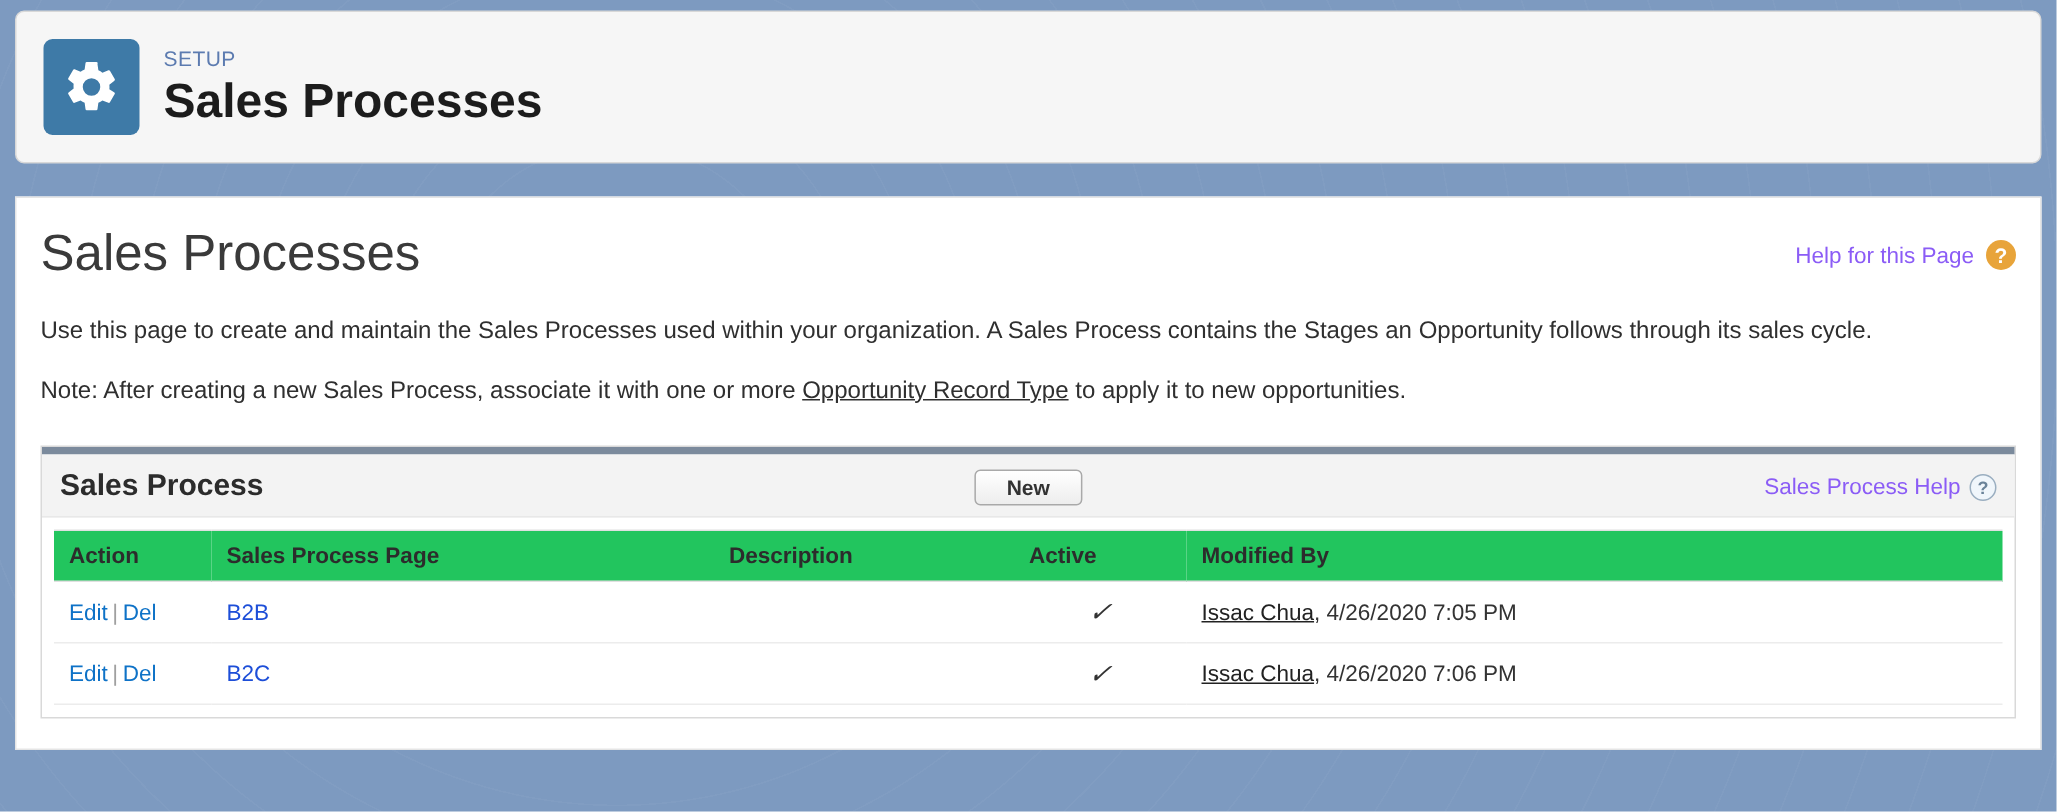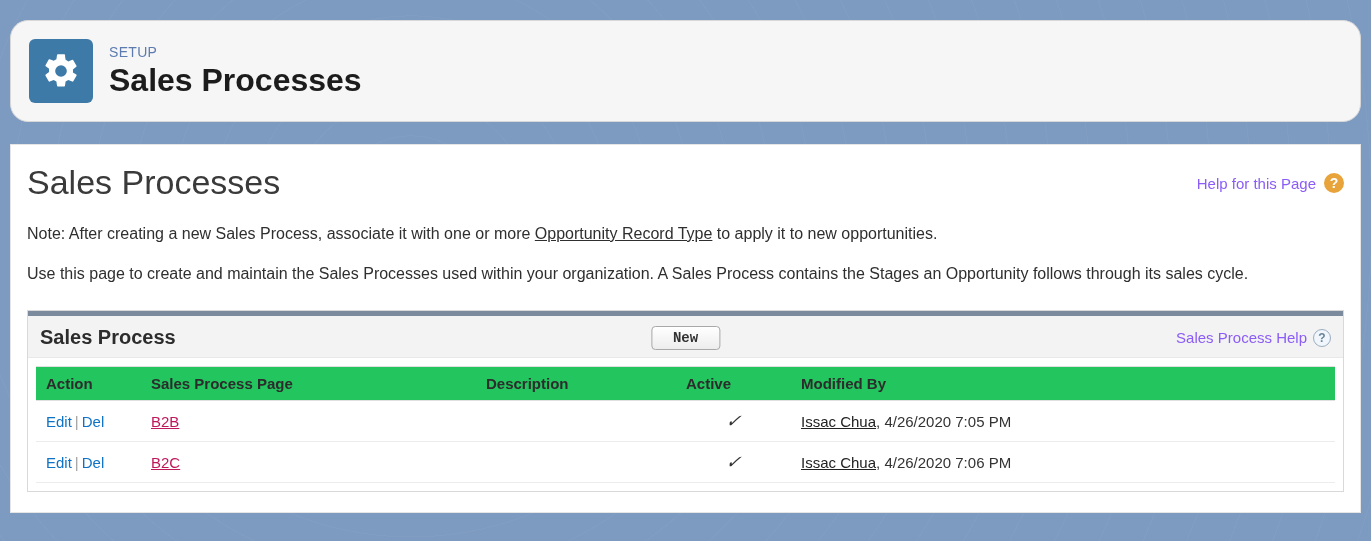--- a/index.html
+++ b/index.html
@@ -5,24 +5,24 @@
   * { box-sizing: border-box; margin: 0; padding: 0; }
   body {
     font-family: Arial, Helvetica, sans-serif;
     background: #7d9ac0;
     background-image: repeating-radial-gradient(circle at 30% 40%, rgba(255,255,255,0.03) 0, rgba(255,255,255,0.03) 1px, transparent 1px, transparent 40px);
     width: 1371px;
     height: 541px;
     padding: 0;
   }
   .header-card {
-    margin: 20px 10px 0 10px;
+    margin: 7px 10px 0 10px;
     background: #f6f6f6;
     border: 1px solid #d8d8d8;
-    border-radius: 18px;
+    border-radius: 6px;
     padding: 18px 20px 18px 18px;
     display: flex;
     align-items: center;
     gap: 16px;
   }
   .gear-box {
     width: 64px;
     height: 64px;
     background: #3e7aa7;
     border-radius: 6px;
@@ -78,21 +78,20 @@
   .new-btn-wrap { position: absolute; left: 50%; transform: translateX(-50%); }
   .new-btn {
     font-size: 14px;
     font-weight: 700;
     padding: 3px 21px;
     background: linear-gradient(#ffffff, #ededed);
     border: 1px solid #a9a9a9;
     border-radius: 4px;
     cursor: pointer;
     color: #333;
-    font-family: Liberation Mono, monospace;
   }
   .table-help {
     margin-left: auto;
     display: flex;
     align-items: center;
     gap: 6px;
     font-size: 15px;
     text-align: center;
   }
   .help-circle-outline {
@@ -118,21 +117,21 @@
     color: #333;
     vertical-align: middle;
   }
   .col-action { width: 105px; }
   .col-name { width: 335px; }
   .col-desc { width: 200px; }
   .col-active { width: 115px; text-align: center; }
   .col-modby { }
   .action-link { color: #0e72c7; cursor: pointer; text-decoration: none; }
   .action-sep { color: #a0a0a0; margin: 0 3px; }
-  .name-link { color: #be185d; text-decoration: underline; cursor: pointer; }
+  .name-link { color: #1d4ed8; cursor: pointer; }
   .user-link { color: #222; text-decoration: underline; cursor: pointer; }
   .check { font-family: "Segoe UI Symbol", Arial; font-size: 18px; color: #333; font-style: italic; display: inline-block; transform: skewX(-8deg); }
   .th-active { text-align: center; }
 </style>
 </head>
 <body>
 
 <div class="header-card">
   <div class="gear-box">
     <svg width="40" height="40" viewBox="0 0 24 24" fill="#ffffff">
@@ -147,24 +146,24 @@
 
 <div class="content-card">
   <div class="content-top">
     <div class="content-heading">Sales Processes</div>
     <div class="help-link-wrap">
       <a class="help-link">Help for this Page</a>
       <span class="help-circle">?</span>
     </div>
   </div>
 
+  <p class="intro-text">Use this page to create and maintain the Sales Processes used within your organization. A Sales Process contains the Stages an Opportunity follows through its sales cycle.</p>
   <p class="intro-text">
     <span>Note: After creating a new Sales Process, associate it with one or more </span><a class="record-type-link">Opportunity Record Type</a><span> to apply it to new opportunities.</span>
   </p>
-  <p class="intro-text">Use this page to create and maintain the Sales Processes used within your organization. A Sales Process contains the Stages an Opportunity follows through its sales cycle.</p>
 
   <div class="table-block">
     <div class="table-block-top"></div>
     <div class="table-header">
       <div class="table-title">Sales Process</div>
       <div class="new-btn-wrap">
         <button class="new-btn">New</button>
       </div>
       <div class="table-help">
         <a class="help-link">Sales Process Help</a>

